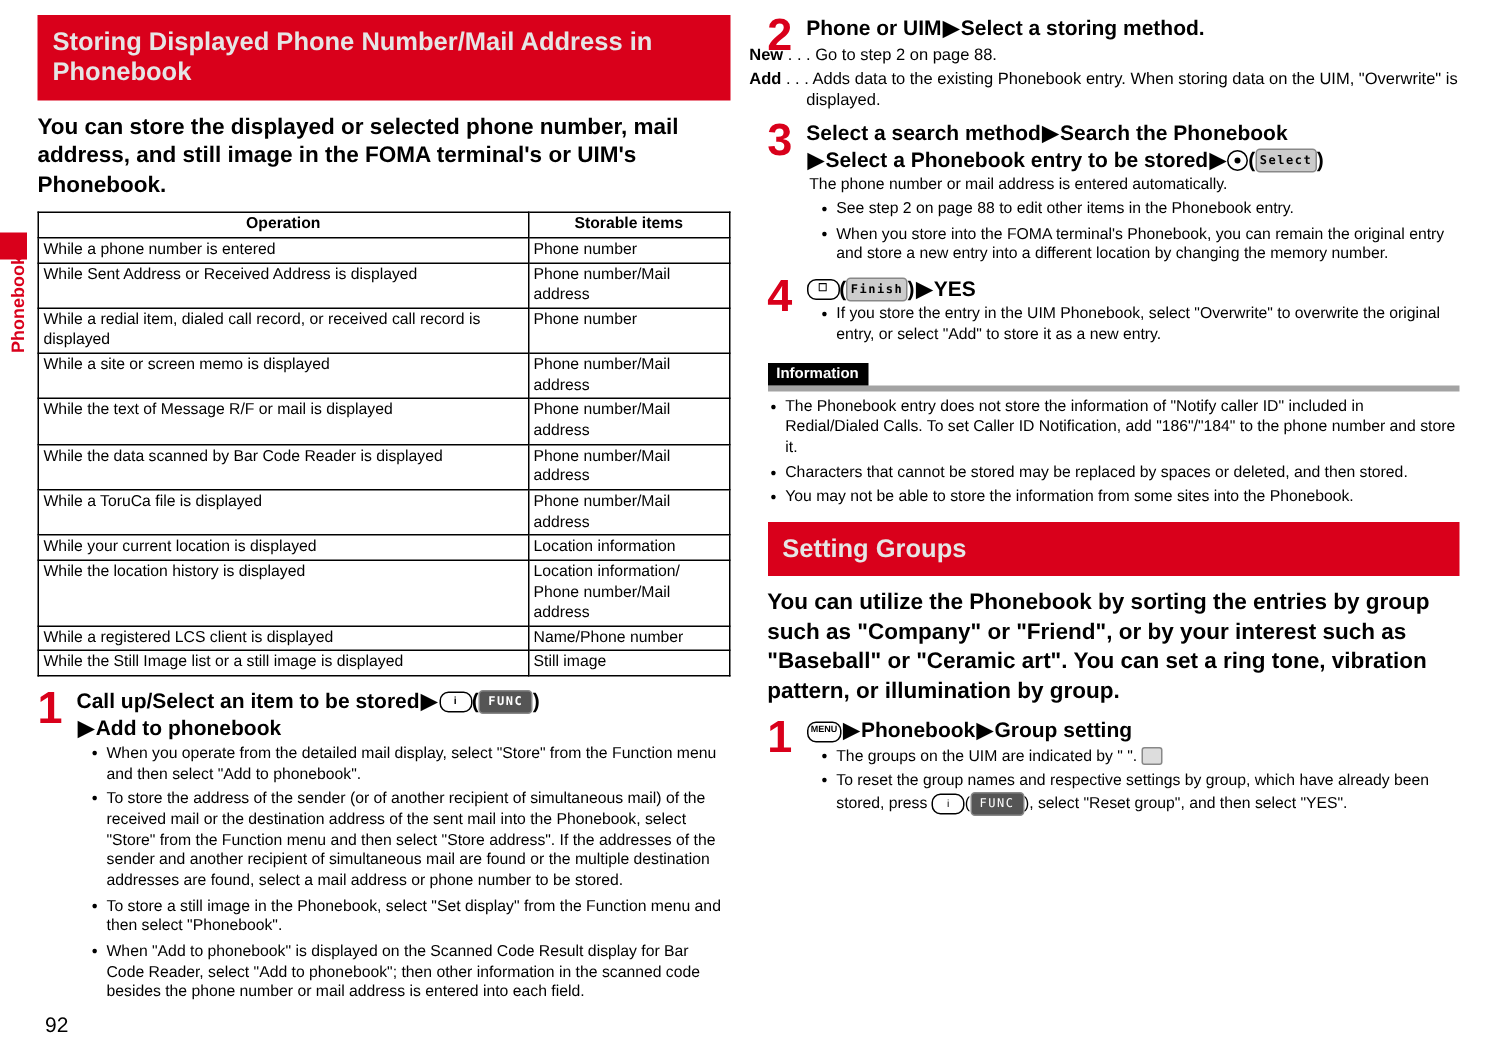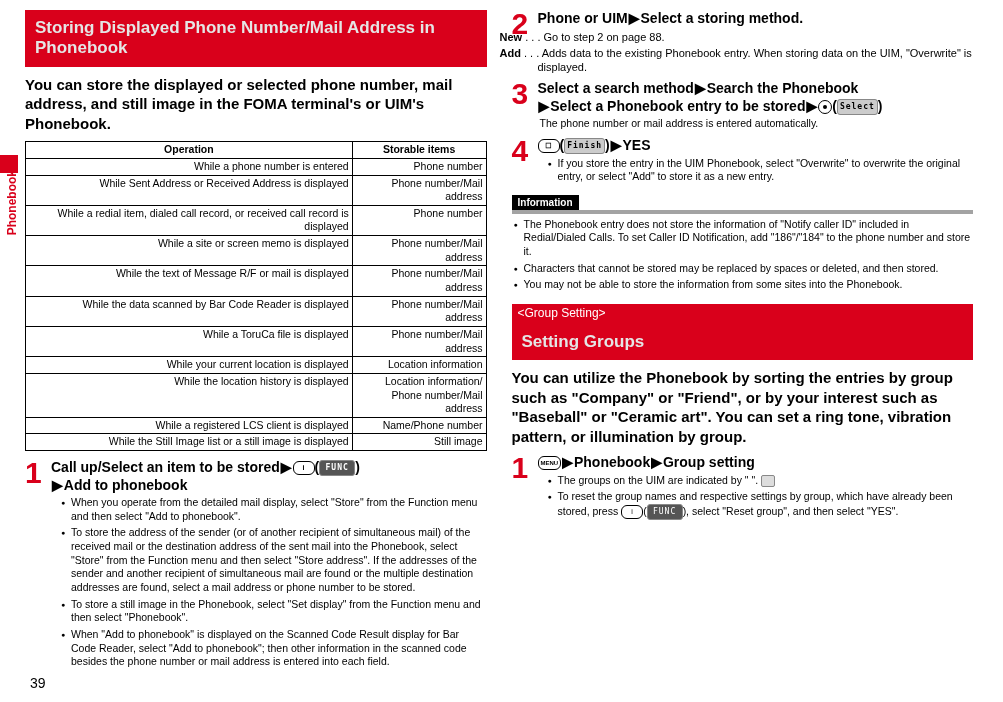--- a/index.html
+++ b/index.html
@@ -47,21 +47,21 @@
   }
   table.optable {
     border-collapse: collapse;
     width: 100%;
     font-size: 10.5px;
     margin-bottom: 8px;
   }
   table.optable th, table.optable td {
     border: 1px solid #000;
     padding: 1px 3px;
-    text-align: right;
+    text-align: left;
     vertical-align: top;
   }
   table.optable th {
     font-weight: bold;
     text-align: center;
     background: #fff;
   }
   .step {
     display: flex;
     gap: 4px;
@@ -295,20 +295,24 @@
     </div>
 
     <div class="step">
       <div class="step-num">3</div>
       <div class="step-body">
         <div class="step-title">
           <span>Select a search method</span><span class="arrow">▶</span><span>Search the Phonebook</span><br>
           <span class="arrow">▶</span><span>Select a Phonebook entry to be stored</span><span class="arrow">▶</span><span class="icon icon-ring"></span>(<span class="icon icon-pill">Select</span>)
         </div>
         <div style="font-size:10.5px;padding-left:2px;margin-bottom:2px">The phone number or mail address is entered automatically.</div>
+        <ul class="bullets" id="step3-notes">
+            <li>See step 2 on page 88 to edit other items in the Phonebook entry.</li>
+            <li>When you store into the FOMA terminal's Phonebook, you can remain the original entry and store a new entry into a different location by changing the memory number.</li>
+          </ul>
       </div>
     </div>
 
     <div class="step">
       <div class="step-num">4</div>
       <div class="step-body">
         <div class="step-title">
           <span class="icon icon-rounded">☐</span>(<span class="icon icon-pill">Finish</span>)<span class="arrow">▶</span><span>YES</span>
         </div>
         <ul class="bullets" id="step4-notes">
@@ -322,21 +326,20 @@
       <div class="info-body">
         <ul class="bullets" style="padding-left:4px" id="info-items">
             <li>The Phonebook entry does not store the information of "Notify caller ID" included in Redial/Dialed Calls. To set Caller ID Notification, add "186"/"184" to the phone number and store it.</li>
             <li>Characters that cannot be stored may be replaced by spaces or deleted, and then stored.</li>
             <li>You may not be able to store the information from some sites into the Phonebook.</li>
           </ul>
       </div>
     </div>
 
     <div style="margin-top:12px">
-      <div class="section-sub">&lt;Group Setting&gt;</div>
       <div class="section-head" style="margin-top:-3px">Setting Groups</div>
       <p class="intro">You can utilize the Phonebook by sorting the entries by group such as "Company" or "Friend", or by your interest such as "Baseball" or "Ceramic art". You can set a ring tone, vibration pattern, or illumination by group.</p>
 
       <div class="step">
         <div class="step-num">1</div>
         <div class="step-body">
           <div class="step-title">
             <span class="icon icon-rounded" style="font-size:6px">MENU</span><span class="arrow">▶</span><span>Phonebook</span><span class="arrow">▶</span><span>Group setting</span>
           </div>
           <ul class="bullets">
@@ -350,13 +353,13 @@
               <span>select "Reset group", and then select "YES".</span>
             </li>
           </ul>
         </div>
       </div>
     </div>
 
   </div>
 </div>
 
-<div class="pagenum">39</div>
+<div class="pagenum">92</div>
 
 </body></html>

